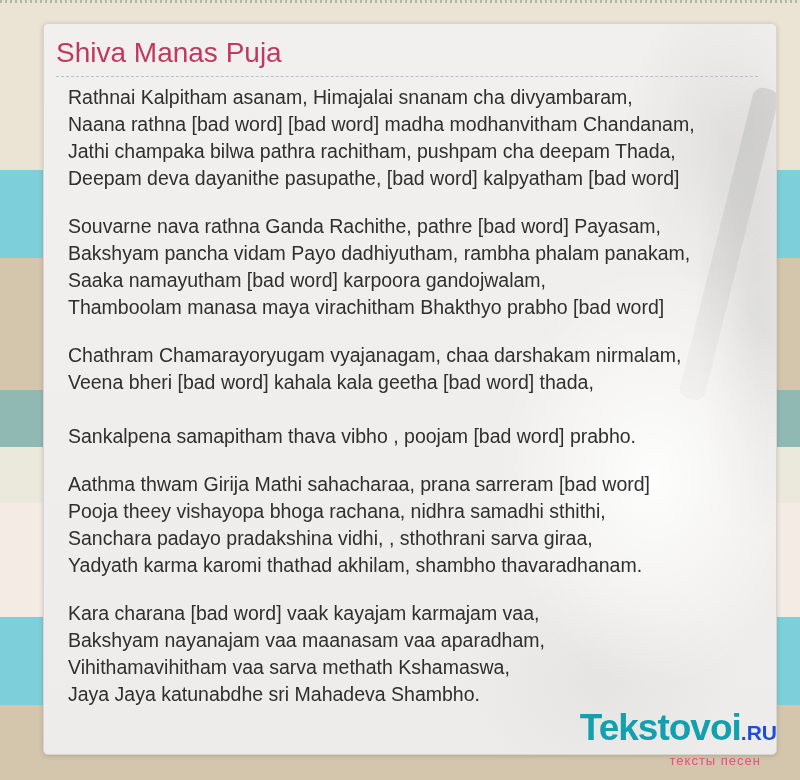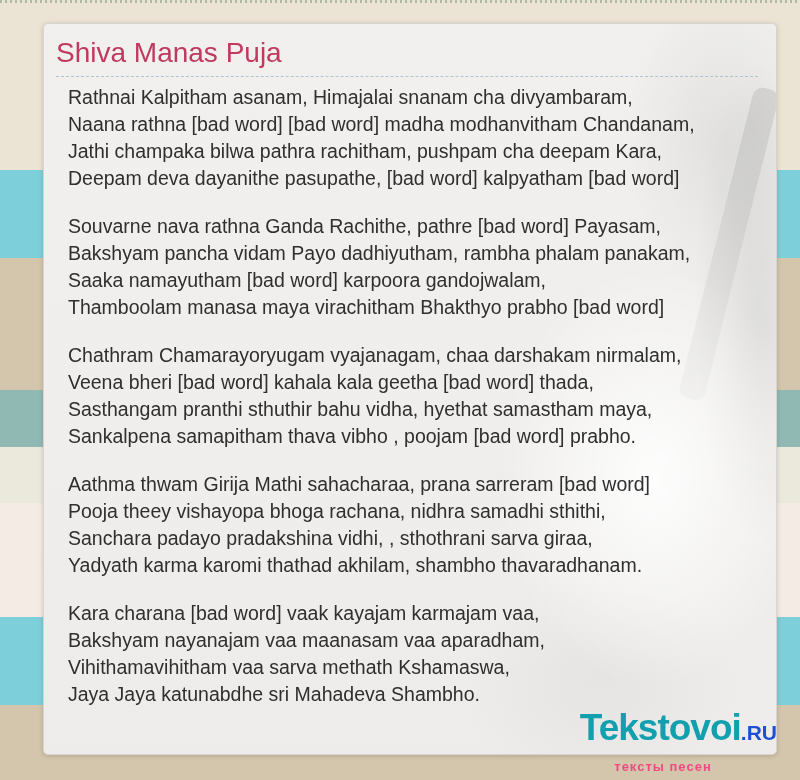--- a/index.html
+++ b/index.html
@@ -74,55 +74,55 @@
     position:absolute;left:565px;top:709px;width:212px;text-align:right;
     line-height:1;cursor:pointer;
   }
   .logo .brand{
     font-size:37px;font-weight:700;color:#12a0af;letter-spacing:-1px;
   }
   .logo .tld{
     font-size:21px;font-weight:700;color:#1d4ed8;letter-spacing:0;
   }
   .logo .tagline{
-    margin-top:14px;padding-right:16px;
-    font-size:13px;font-weight:700;color:#f24983;letter-spacing:1px;text-align:center;
+    margin-top:8px;padding-right:16px;
+    font-size:13px;font-weight:400;color:#f24983;letter-spacing:1px;
   }
 </style>
 </head>
 <body>
 
 <div class="bg"></div>
 <div class="bg-texture"></div>
 <div class="top-dots"></div>
 
 <div class="card">
   <div class="watermark">
     <div class="streak"></div>
   </div>
   <div class="inner">
     <h1 class="page-title">Shiva Manas Puja</h1>
     <hr class="sep">
     <div class="lyrics">
       <p>
         <span>Rathnai Kalpitham asanam, Himajalai snanam cha divyambaram,</span><br>
         <span>Naana rathna [bad word] [bad word] madha modhanvitham Chandanam,</span><br>
-        <span>Jathi champaka bilwa pathra rachitham, pushpam cha deepam Kara,</span><br>
+        <span>Jathi champaka bilwa pathra rachitham, pushpam cha deepam Thada,</span><br>
         <span>Deepam deva dayanithe pasupathe, [bad word] kalpyatham [bad word]</span>
       </p>
       <p>
         <span>Souvarne nava rathna Ganda Rachithe, pathre [bad word] Payasam,</span><br>
         <span>Bakshyam pancha vidam Payo dadhiyutham, rambha phalam panakam,</span><br>
         <span>Saaka namayutham [bad word]  karpoora gandojwalam,</span><br>
         <span>Thamboolam manasa maya virachitham Bhakthyo prabho [bad word]</span>
       </p>
       <p>
         <span>Chathram Chamarayoryugam vyajanagam, chaa darshakam nirmalam,</span><br>
         <span>Veena bheri [bad word] kahala kala geetha [bad word] thada,</span><br>
-        <span>Sasthangam pranthi sthuthir bahu vidha, hyethat samastham maya,</span><br>
+        <br>
         <span>Sankalpena samapitham thava vibho , poojam [bad word] prabho.</span>
       </p>
       <p>
         <span>Aathma thwam Girija Mathi sahacharaa, prana sarreram [bad word]</span><br>
         <span>Pooja theey vishayopa bhoga rachana, nidhra samadhi sthithi,</span><br>
         <span>Sanchara padayo pradakshina vidhi, , sthothrani sarva giraa,</span><br>
         <span>Yadyath karma karomi thathad akhilam, shambho thavaradhanam.</span>
       </p>
       <p>
         <span>Kara charana [bad word] vaak kayajam karmajam vaa,</span><br>

